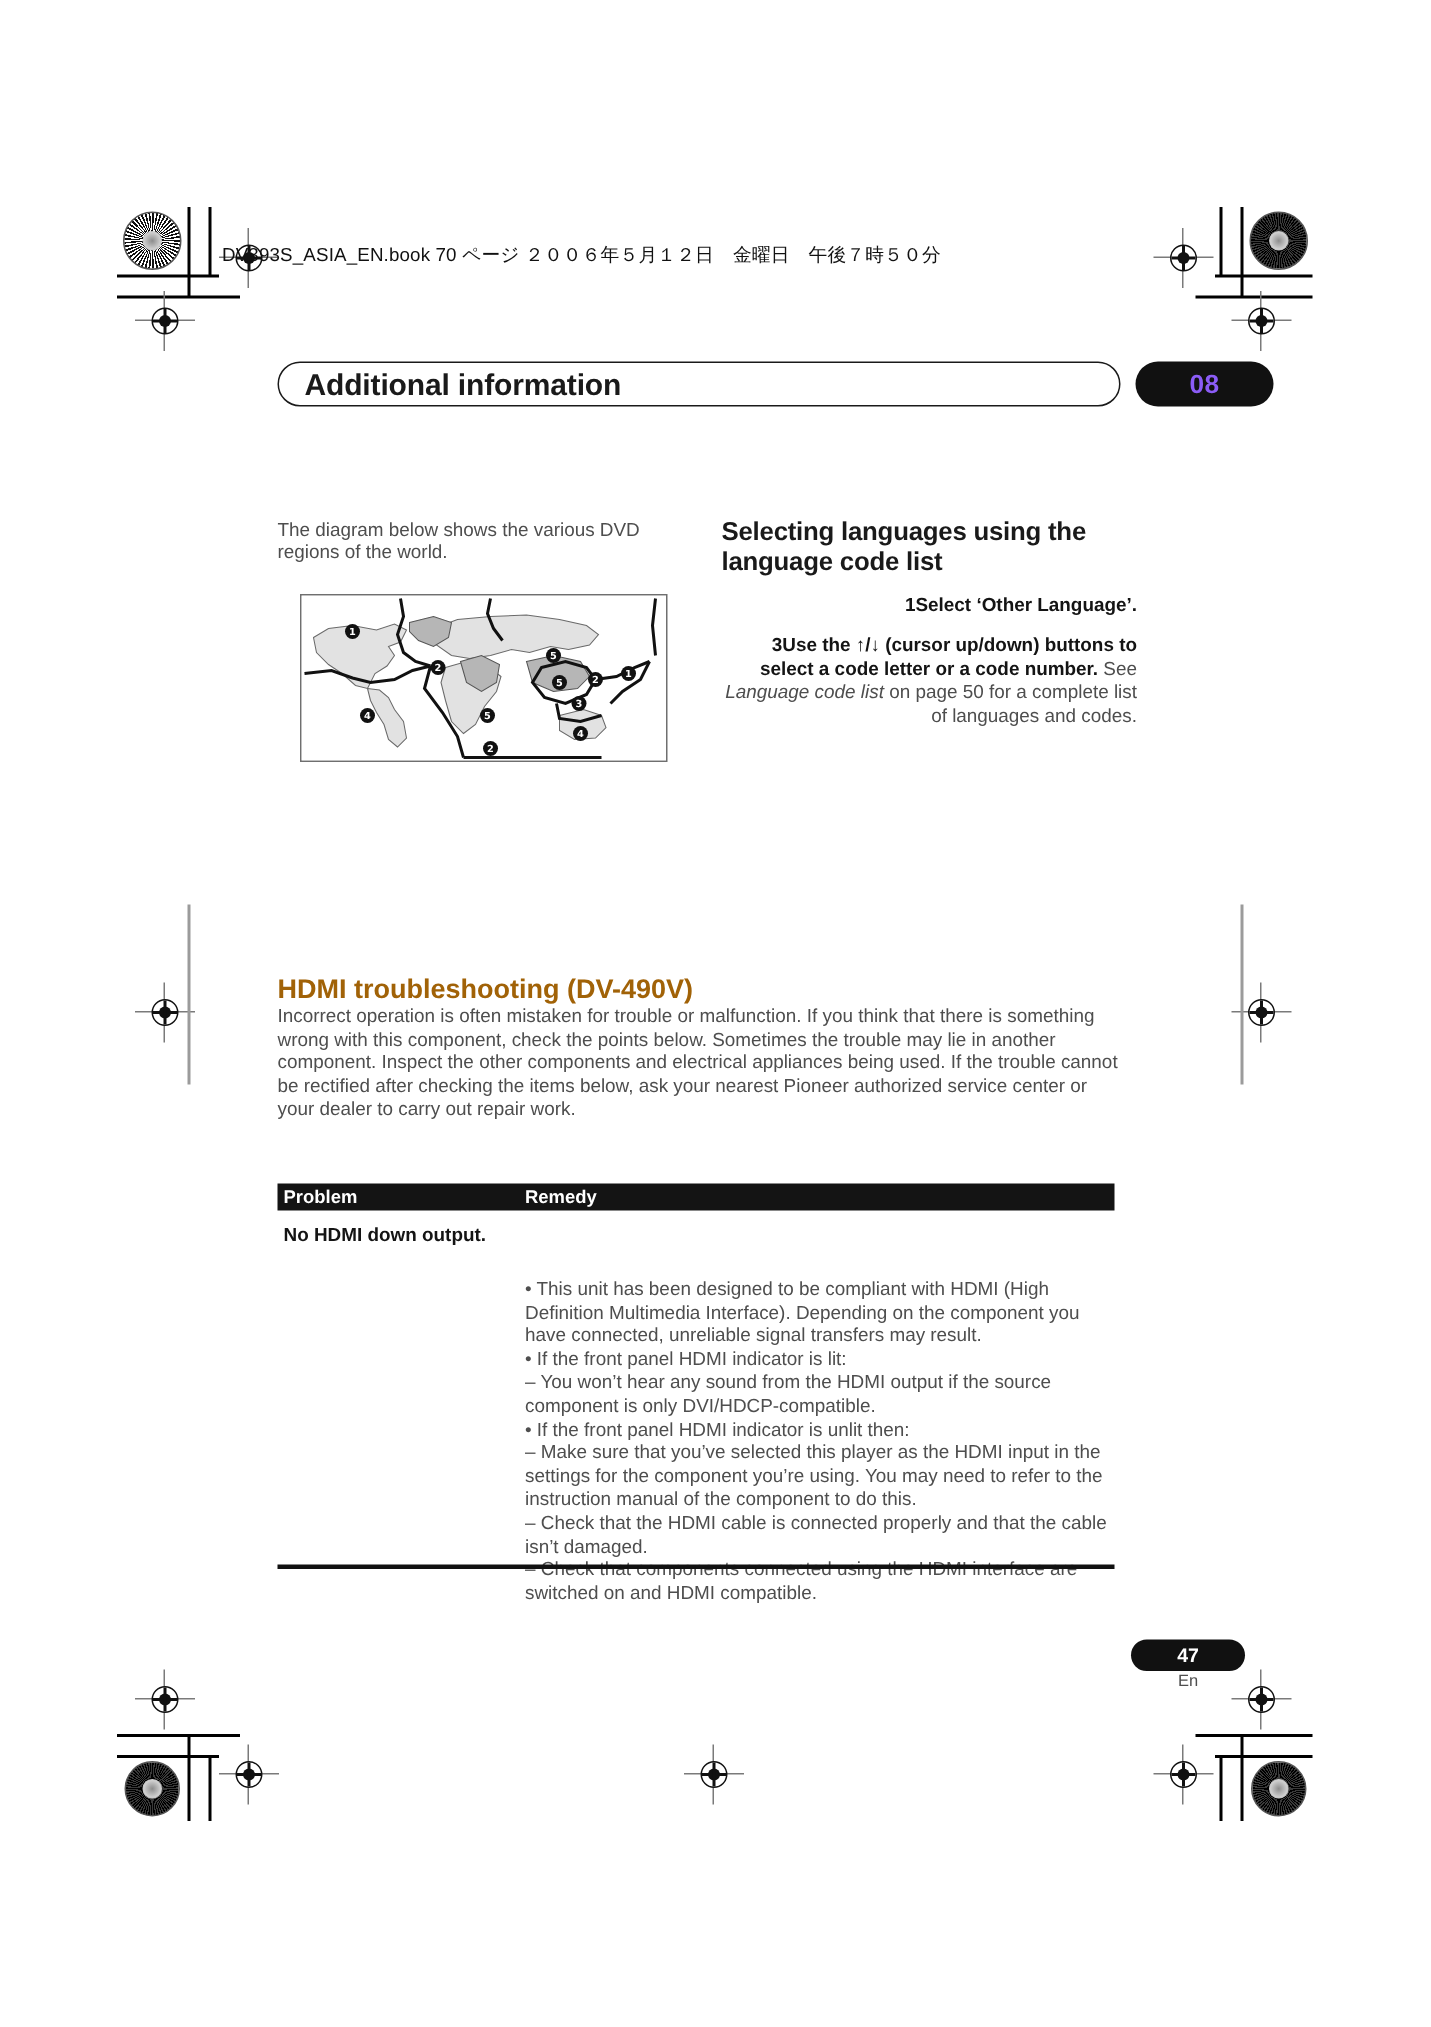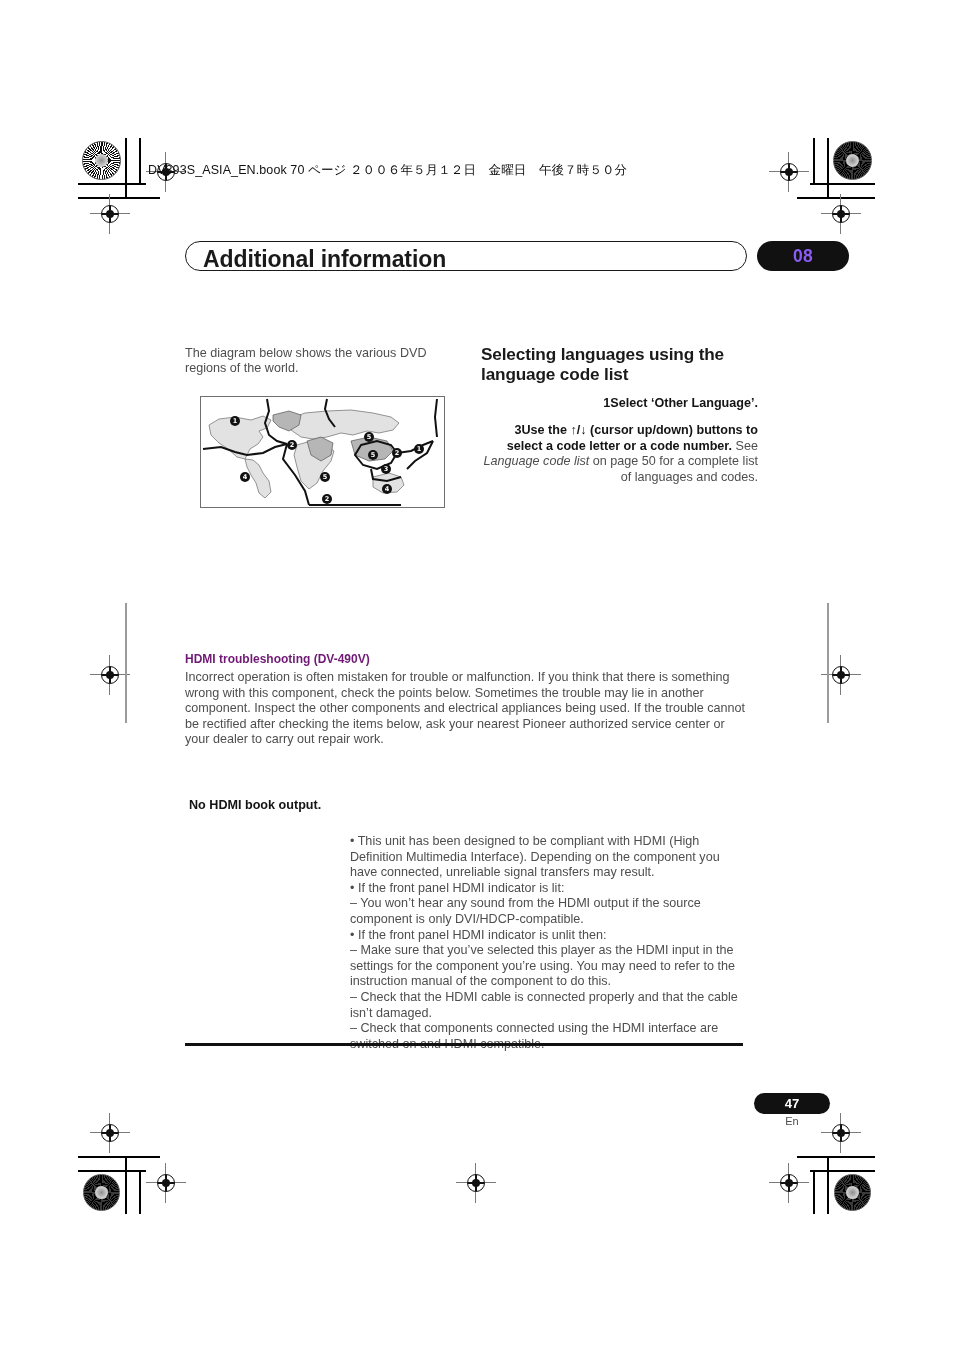--- a/index.html
+++ b/index.html
@@ -83,21 +83,21 @@
     position: absolute;
     left: 185px; top: 241px;
     width: 562px; height: 30px;
     border: 1.6px solid #1a1a1a;
     border-radius: 15px;
     background: #fff;
   }
   .chapter-title {
     position: absolute;
     left: 17px; top: 4px;
-    font-size: 23px;
+    font-size: 20px;
     font-weight: bold;
     color: #1a1a1a;
     letter-spacing: -0.1px;
   }
   .chapter-num {
     position: absolute;
     left: 757px; top: 241px;
     width: 92px; height: 30px;
     background: #111;
     border-radius: 15px;
@@ -130,24 +130,24 @@
   h2.sec-head {
     margin: 0 0 3px 0;
     font-size: 17.2px;
     line-height: 20px;
     font-weight: bold;
     color: #1a1a1a;
     letter-spacing: -0.15px;
   }
   h3.sub-head {
     margin: 0 0 2px 0;
-    font-size: 12px;
+    font-size: 18px;
     line-height: 18px;
     font-weight: bold;
-    color: #701a75;
+    color: #a16207;
   }
   .step {
     margin-top: 12px;
     font-size: 12.6px;
     line-height: 15.4px;
     font-weight: bold;
     color: #141414;
     text-align: right;
   }
   .step .num {
@@ -459,22 +459,26 @@
     <span class="step-note"><span>See </span><i>Language code list</i><span> on page 50 for a complete list of languages and codes.</span></span>
   </div>
 </div>
 
 <div class="hdmi-sec">
   <h3 class="sub-head">HDMI troubleshooting (DV-490V)</h3>
   <p>Incorrect operation is often mistaken for trouble or malfunction. If you think that there is something wrong with this component, check the points below. Sometimes the trouble may lie in another component. Inspect the other components and electrical appliances being used. If the trouble cannot be rectified after checking the items below, ask your nearest Pioneer authorized service center or your dealer to carry out repair work.</p>
 </div>
 
 <div class="tbl">
+  <div class="tbl-head">
+    <div class="c1">Problem</div>
+    <div class="c2">Remedy</div>
+  </div>
   <div class="tbl-body">
-    <div class="c1">No HDMI book output.</div>
+    <div class="c1">No HDMI down output.</div>
     <div class="c2" style="white-space: pre-line; margin-top: 36px;">• This unit has been designed to be compliant with HDMI (High Definition Multimedia Interface). Depending on the component you have connected, unreliable signal transfers may result.
 • If the front panel HDMI indicator is lit:
 – You won’t hear any sound from the HDMI output if the source component is only DVI/HDCP-compatible.
 • If the front panel HDMI indicator is unlit then:
 – Make sure that you’ve selected this player as the HDMI input in the settings for the component you’re using. You may need to refer to the instruction manual of the component to do this.
 – Check that the HDMI cable is connected properly and that the cable isn’t damaged.
 – Check that components connected using the HDMI interface are switched on and HDMI compatible.</div>
   </div>
 </div>
 <div class="tbl-rule"></div>

